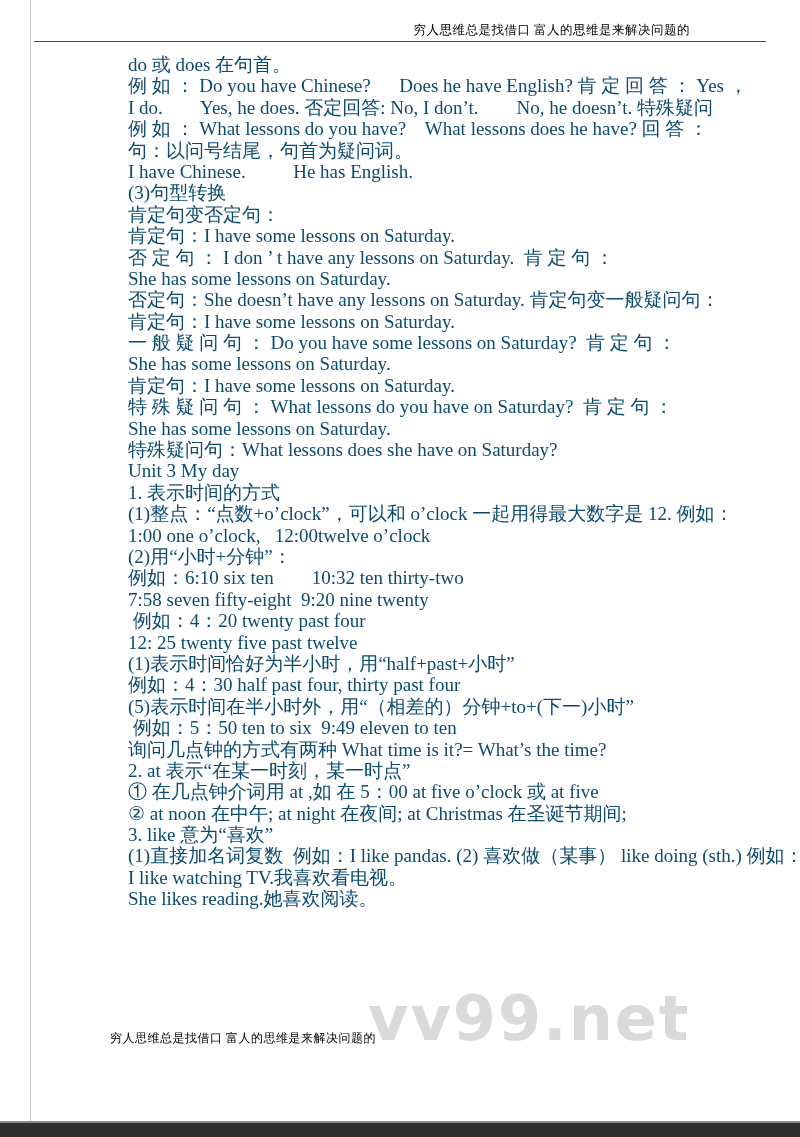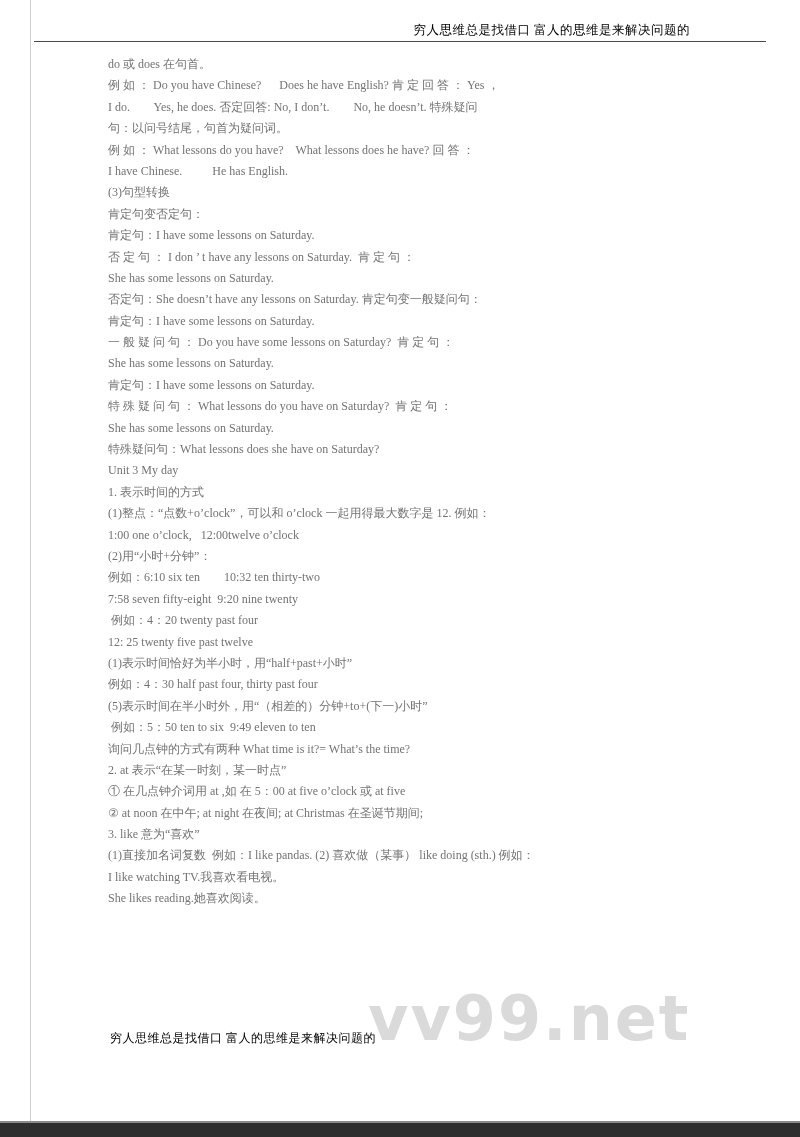--- a/index.html
+++ b/index.html
@@ -45,24 +45,25 @@
   }
   .doc-body {
     position: absolute;
     left: 108px;
     top: 54px;
     width: 660px;
     z-index: 1;
   }
   .line {
     white-space: pre;
-    font-size: 12px;
+    font-size: 19px;
     line-height: 21.4px;
     height: 21.4px;
-    color: #737373;
+    color: #0c4a6e;
+    margin-left: 20px;
   }
   .footer {
     position: absolute;
     left: 110px;
     top: 1030px;
     font-size: 12px;
     letter-spacing: 0.5px;
     color: #000000;
     z-index: 1;
   }
@@ -99,22 +100,22 @@
     <span>穷人思维总是找借口 富人的思维是来解决问题的</span>
   </div>
   <div class="header-rule"></div>
 
   <div class="watermark">vv99.net</div>
 
   <div class="doc-body">
       <div class="line">do 或 does 在句首。</div>
       <div class="line">例 如 ： Do you have Chinese?      Does he have English? 肯 定 回 答 ： Yes ，</div>
       <div class="line">I do.        Yes, he does. 否定回答: No, I don’t.        No, he doesn’t. 特殊疑问</div>
+      <div class="line">例 如 ： What lessons do you have?    What lessons does he have? 回 答 ：</div>
       <div class="line">句：以问号结尾，句首为疑问词。</div>
-      <div class="line">例 如 ： What lessons do you have?    What lessons does he have? 回 答 ：</div>
       <div class="line">I have Chinese.          He has English.</div>
       <div class="line">(3)句型转换</div>
       <div class="line">肯定句变否定句：</div>
       <div class="line">肯定句：I have some lessons on Saturday.</div>
       <div class="line">否 定 句 ： I don ’ t have any lessons on Saturday.  肯 定 句 ：</div>
       <div class="line">She has some lessons on Saturday.</div>
       <div class="line">否定句：She doesn’t have any lessons on Saturday. 肯定句变一般疑问句：</div>
       <div class="line">肯定句：I have some lessons on Saturday.</div>
       <div class="line">一 般 疑 问 句 ： Do you have some lessons on Saturday?  肯 定 句 ：</div>
       <div class="line">She has some lessons on Saturday.</div>

